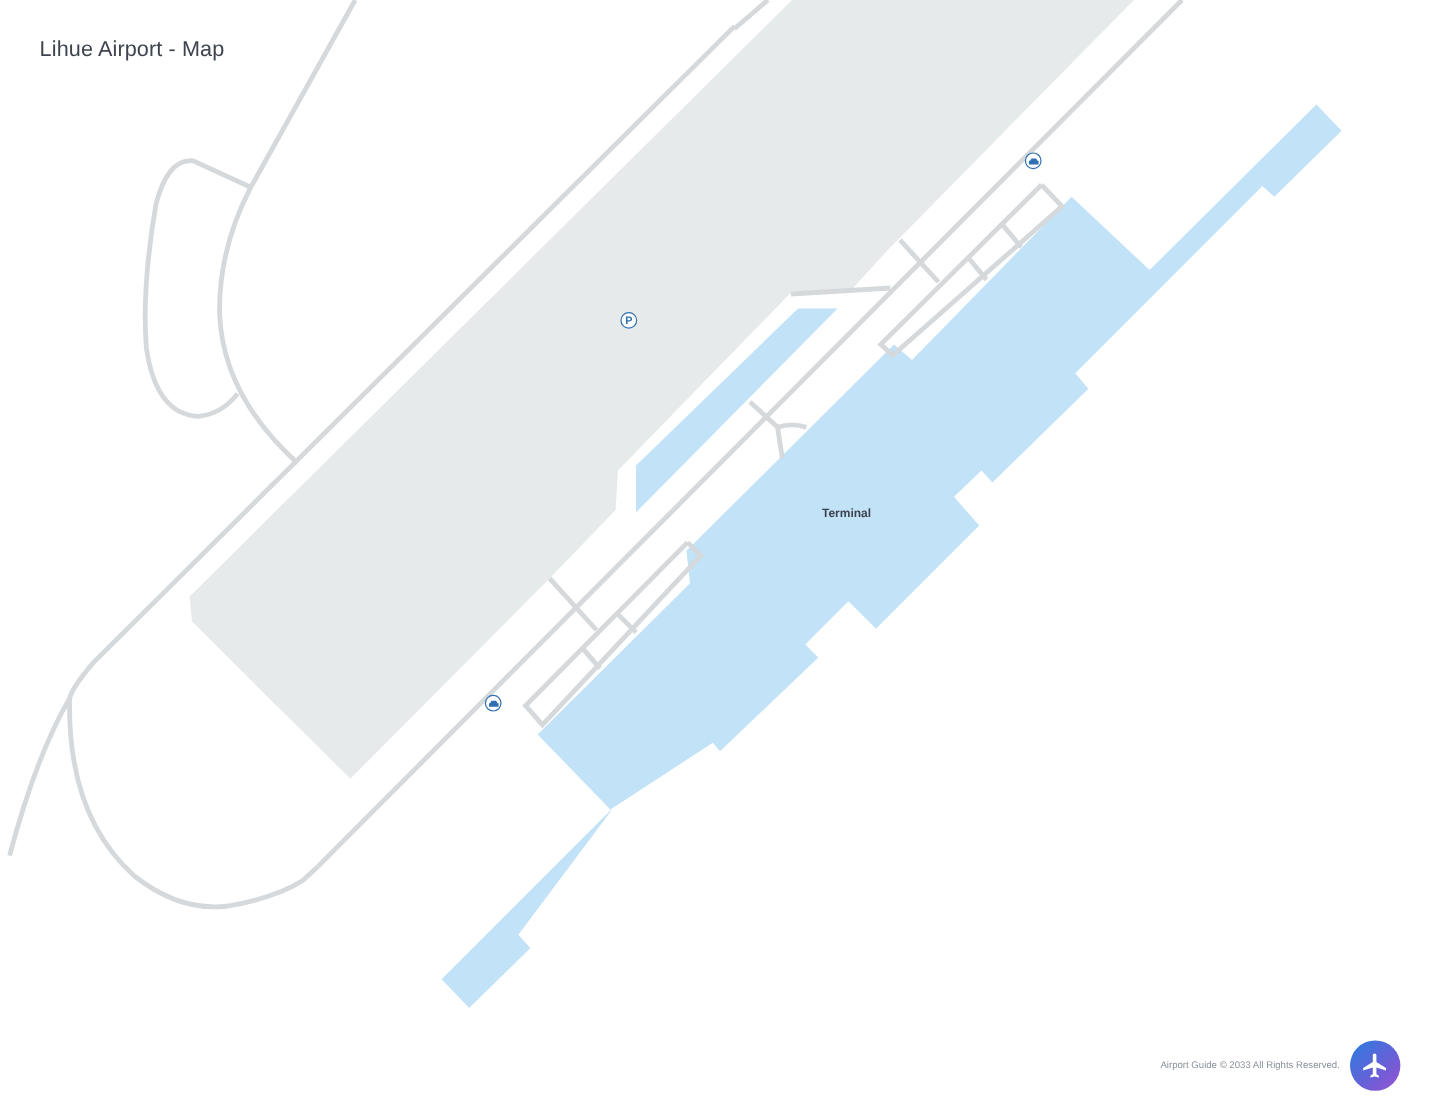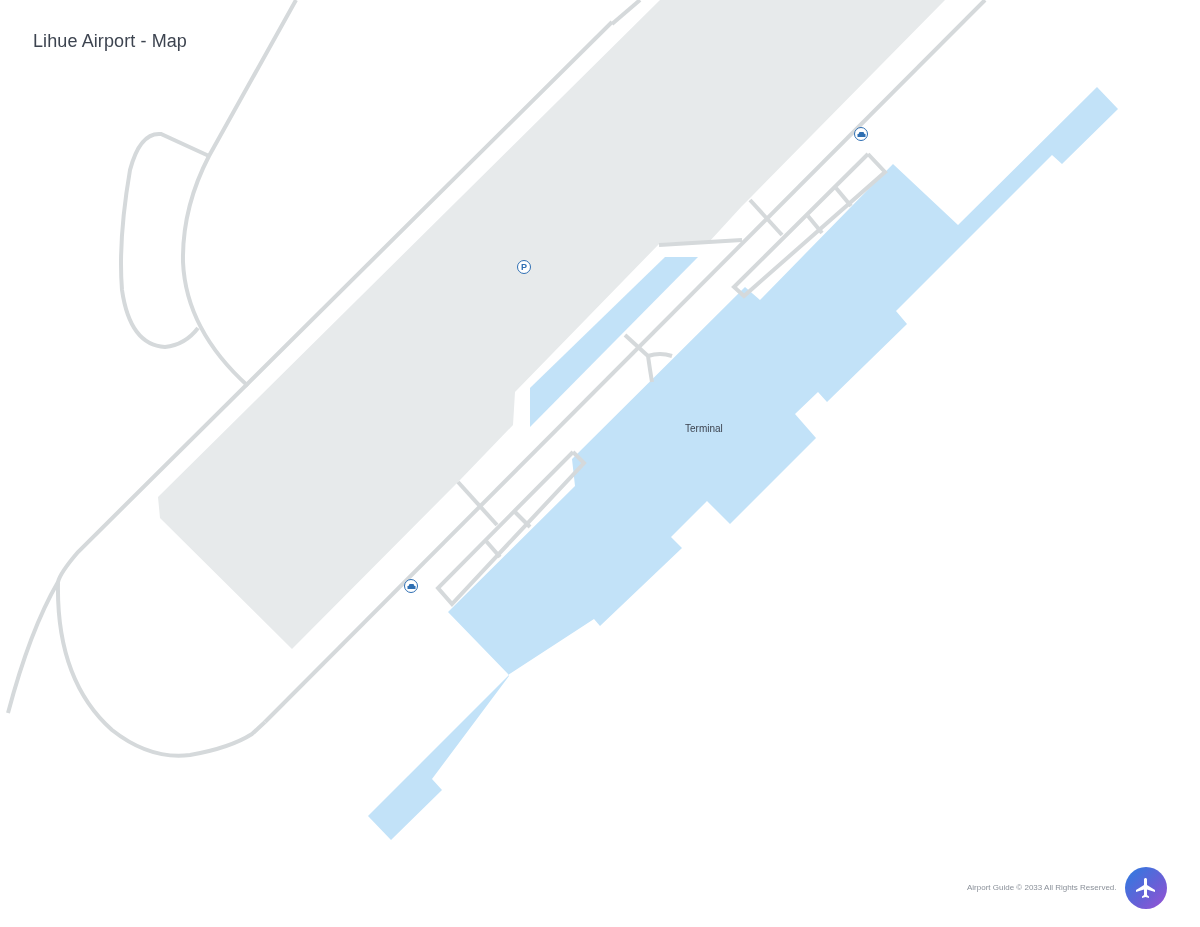--- a/index.html
+++ b/index.html
@@ -1,21 +1,21 @@
 <!DOCTYPE html>
 <html><head>
 <meta charset="utf-8">
 <style>
   html, body { margin:0; padding:0; background:#ffffff; }
   body { width:1200px; height:927px; position:relative; overflow:hidden; font-family:"Liberation Sans", sans-serif; }
   .title { position:absolute; left:33px; top:31px; font-size:18px; font-weight:normal; color:#3d4450; letter-spacing:0.1px; }
   svg.map { position:absolute; left:0; top:0; }
   .road { fill:none; stroke:#d5d9db; stroke-width:4; stroke-linecap:butt; stroke-linejoin:miter; }
   .poi { position:absolute; width:14px; height:14px; border-radius:50%; border:1.5px solid #2f6fb3; background:#fff; box-sizing:border-box; display:flex; align-items:center; justify-content:center; color:#2f6fb3; font-size:9px; font-weight:bold; }
-  .label-terminal { position:absolute; left:685px; top:423px; font-size:10px; font-weight:normal; color:#3d4450; }
+  .label-terminal { position:absolute; left:685px; top:423px; font-size:10px; font-weight:bold; color:#3d4450; }
   .footer { position:absolute; left:967px; top:883px; font-size:8px; color:#8a9099; }
   .fab { position:absolute; left:1125px; top:867px; width:42px; height:42px; border-radius:50%; background:linear-gradient(135deg,#2a7de1 0%,#6a5fd6 60%,#9b52d4 100%); display:flex; align-items:center; justify-content:center; cursor:pointer; }
 </style>
 </head>
 <body>
 
 <div class="title">Lihue Airport - Map</div>
 
 <svg class="map" width="1200" height="927" viewBox="0 0 1200 927">
 

